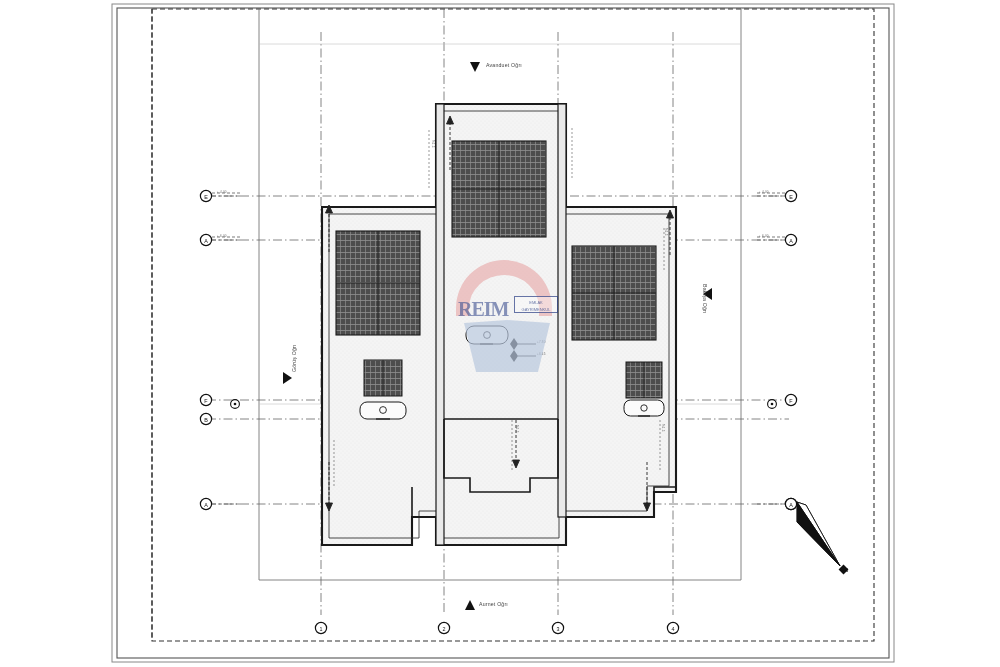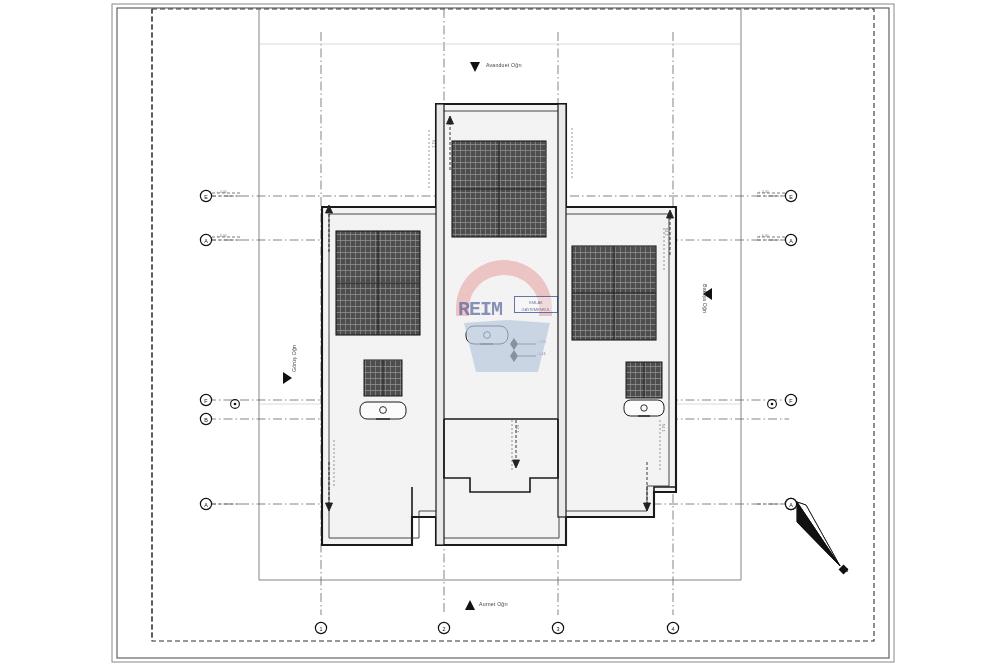--- a/index.html
+++ b/index.html
@@ -51,21 +51,21 @@
     position: absolute; left: 12px; top: 62px;
     width: 86px; height: 52px;
     background: #b9c8de;
     opacity: .8;
     clip-path: polygon(50% 0%, 100% 6%, 86% 100%, 14% 100%, 0% 6%);
   }
   #wm .wmtext {
     position: absolute; left: 6px; top: 40px;
     font-size: 20px; font-weight: 700;
     color: #2b3f86; opacity: .62;
-    font-family: Liberation Mono, monospace;
+    font-family: Liberation Serif, serif;
     letter-spacing: -1px;
   }
   #wm .wmbox {
     position: absolute; left: 62px; top: 38px;
     width: 44px; height: 17px;
     border: 1px solid #2b3f86;
     background: rgba(255,255,255,.45);
     font-size: 4px; color: #2b3f86;
     text-align: center; line-height: 7px;
     padding-top: 2px;

